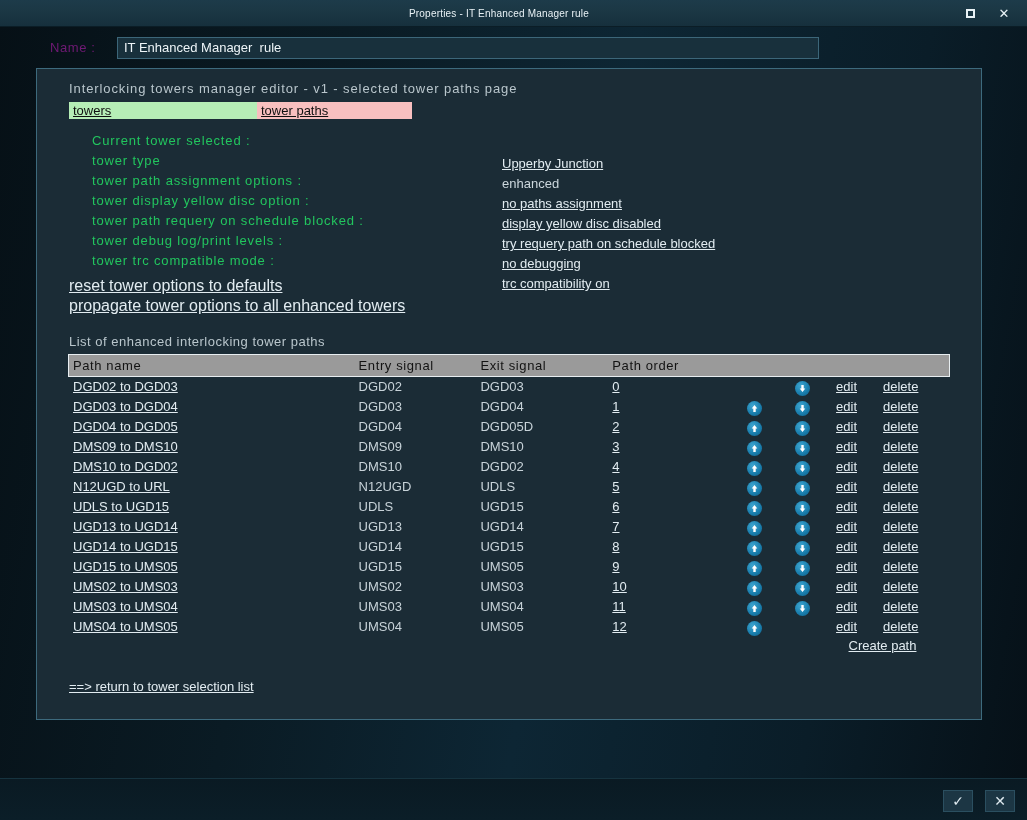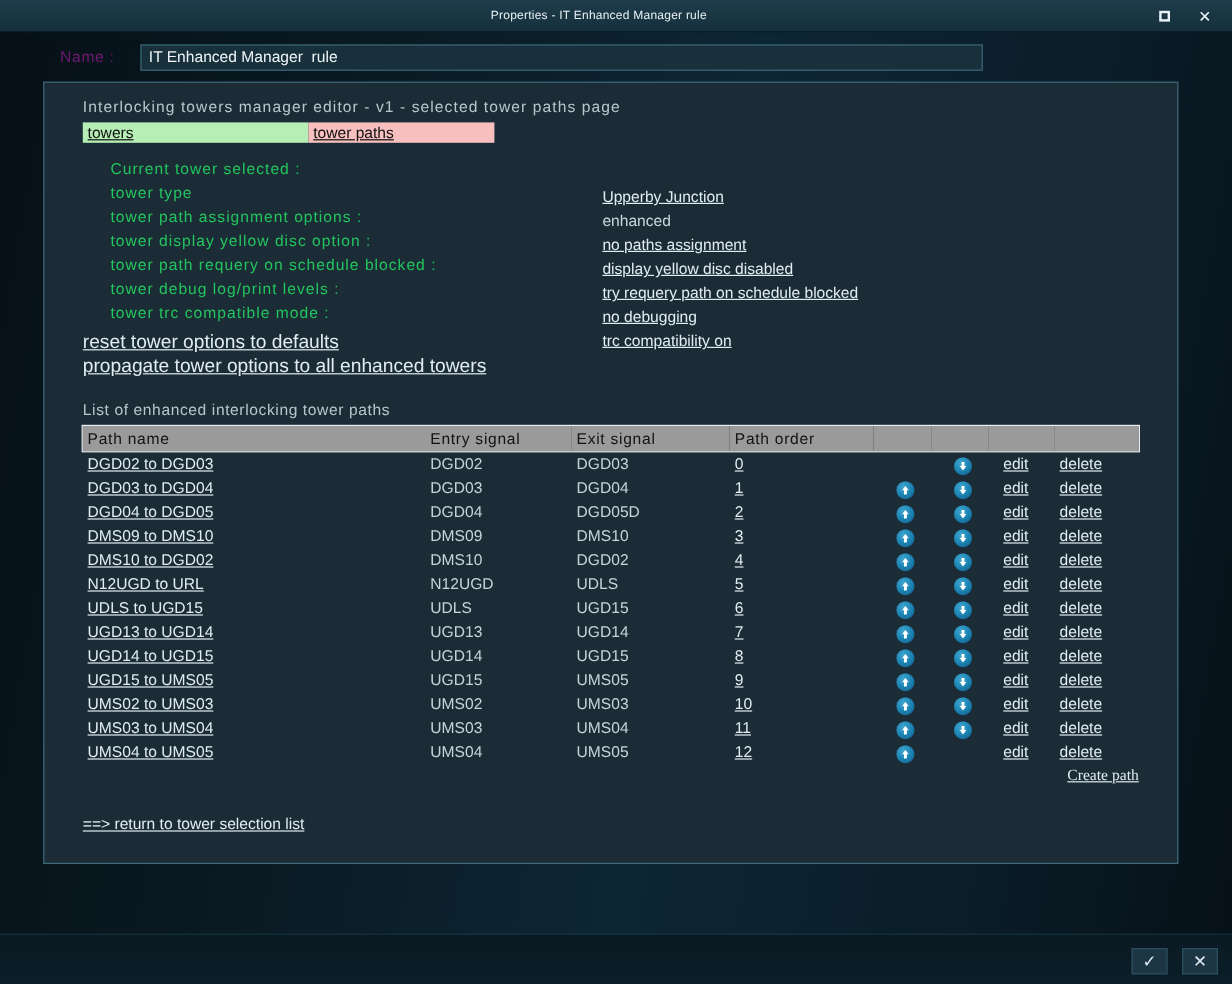--- a/index.html
+++ b/index.html
@@ -92,21 +92,21 @@
 
   .arrow-btn {
     width: 15px; height: 15px; border-radius: 50%;
     background: radial-gradient(circle at 38% 32%, #3fa6d0 0%, #1a7fae 55%, #0f5f88 100%);
     display: inline-flex; align-items:center; justify-content:center;
     cursor:pointer; position: relative; top: 2px;
   }
   .arrow-btn svg { display:block; }
 
   #createpath {
-    width: 880px; text-align: right; font-size: 13px; margin-top: 2px; padding-left: 747px; font-family: Liberation Serif, serif;
+    width: 880px; text-align: center; font-size: 13px; margin-top: 2px; padding-left: 747px;
   }
   #returnlink { position:absolute; left: 32px; bottom: 25px; font-size: 13px; }
 
   
   #bottombar { position:absolute; left:0; bottom:0; width:1027px; height:42px;
                background: linear-gradient(180deg, #0a1a23 0%, #0b1e28 100%);
                border-top: 1px solid #16333f; }
   #btnbox { position:absolute; right: 12px; bottom: 8px; display:flex; gap: 12px; }
   .okbtn {
     width: 30px; height: 22px; background:#1c3644; border:1px solid #2b4f60;

